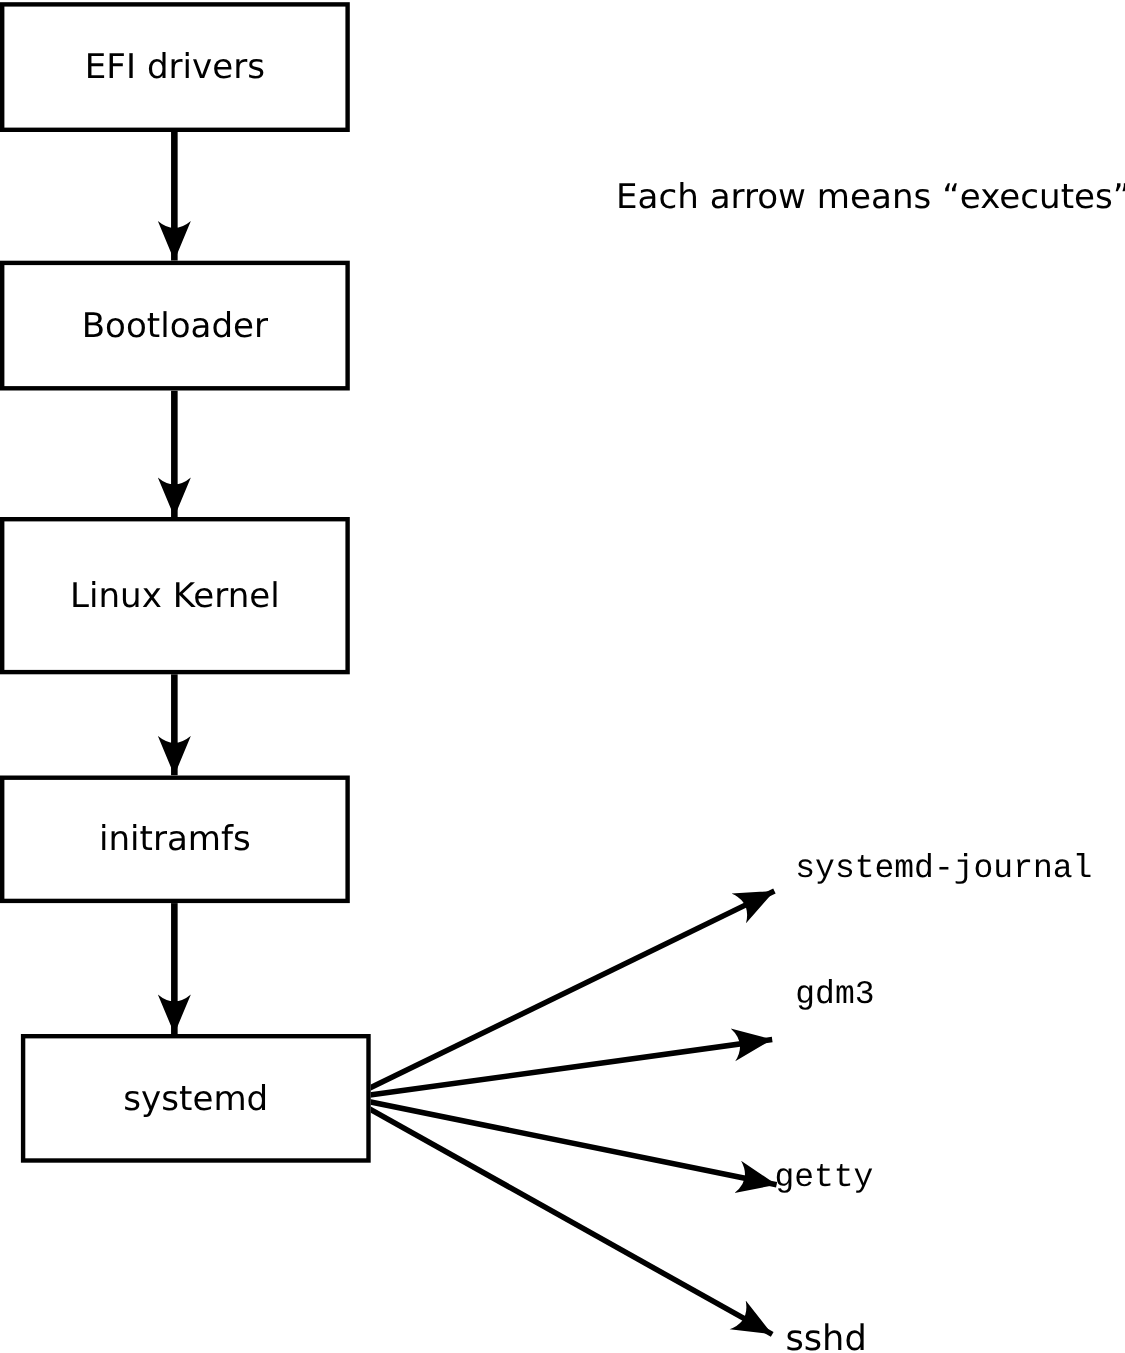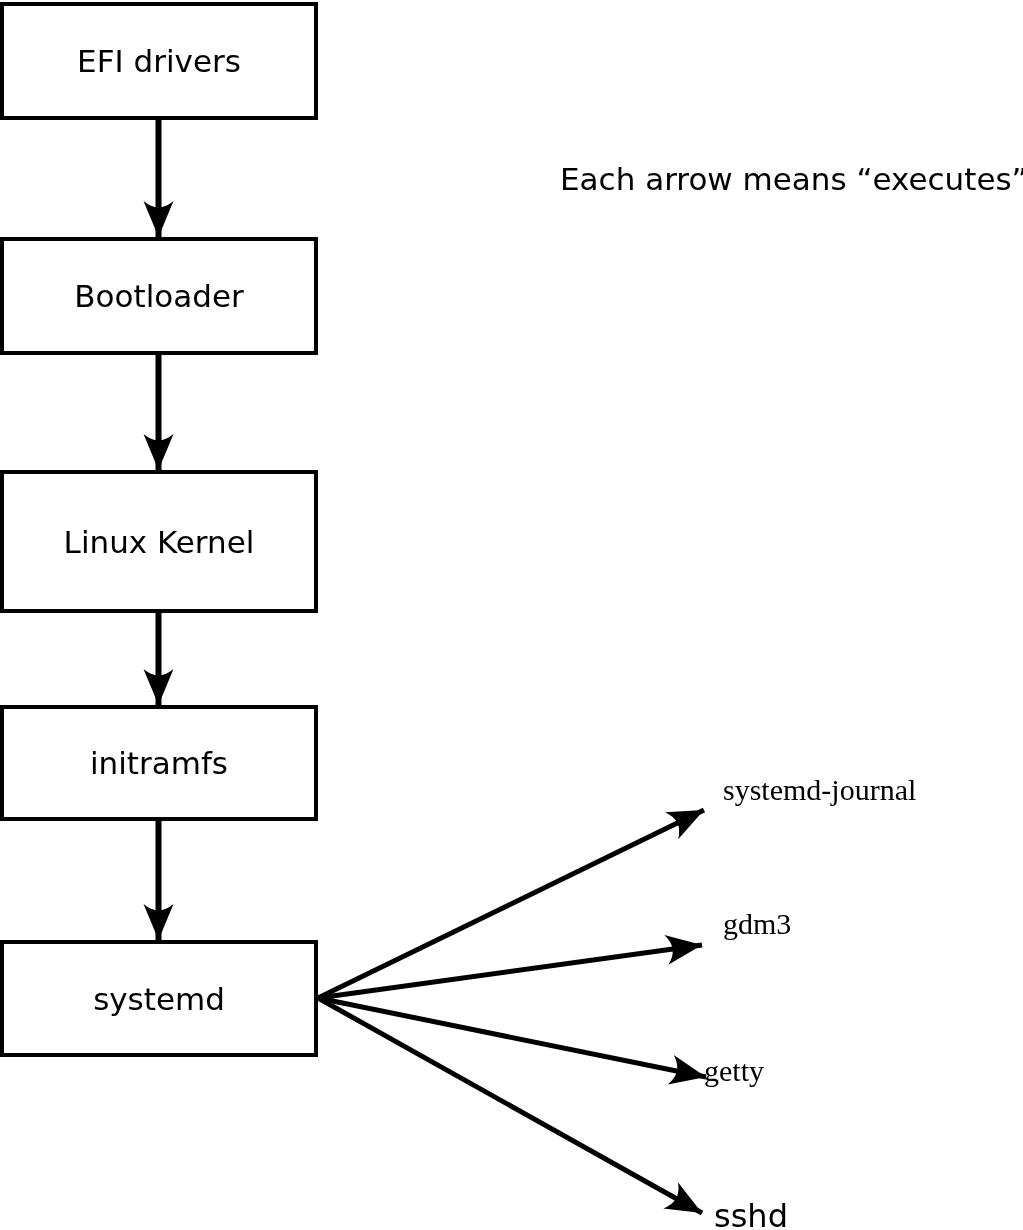--- a/index.html
+++ b/index.html
@@ -35,32 +35,32 @@
     justify-content: center;
     font-family: "DejaVu Sans", sans-serif;
     font-size: 31px;
     color: #000000;
   }
   .node-label { white-space: nowrap; }
   #node-efi-drivers   { top: 2px; }
   #node-bootloader    { top: 237px; }
   #node-linux-kernel  { top: 470px; height: 143px; }
   #node-initramfs     { top: 705px; height: 116px; }
-  #node-systemd       { top: 940px; height: 117px; }
+  #node-systemd       { top: 940px; height: 117px; margin-left: 19px; }
   .proc {
     position: absolute;
-    font-family: Liberation Serif, serif;
+    font-family: Liberation Mono, monospace;
     font-size: 30px;
     height: 30px;
     line-height: 30px;
     white-space: nowrap;
     color: #000000;
   }
   #proc-systemd-journal { left: 723px; top: 775px; }
-  #proc-gdm3            { left: 723px; top: 909px; }
+  #proc-gdm3            { left: 723px; top: 890px; }
   #proc-getty           { left: 704px; top: 1056px; }
   #proc-sshd {
     left: 714px; top: 1200px;
     font-family: "DejaVu Sans", sans-serif;
     font-size: 32px; height: 32px; line-height: 32px;
   }
   #note {
     position: absolute;
     left: 560px;
     top: 160px;

